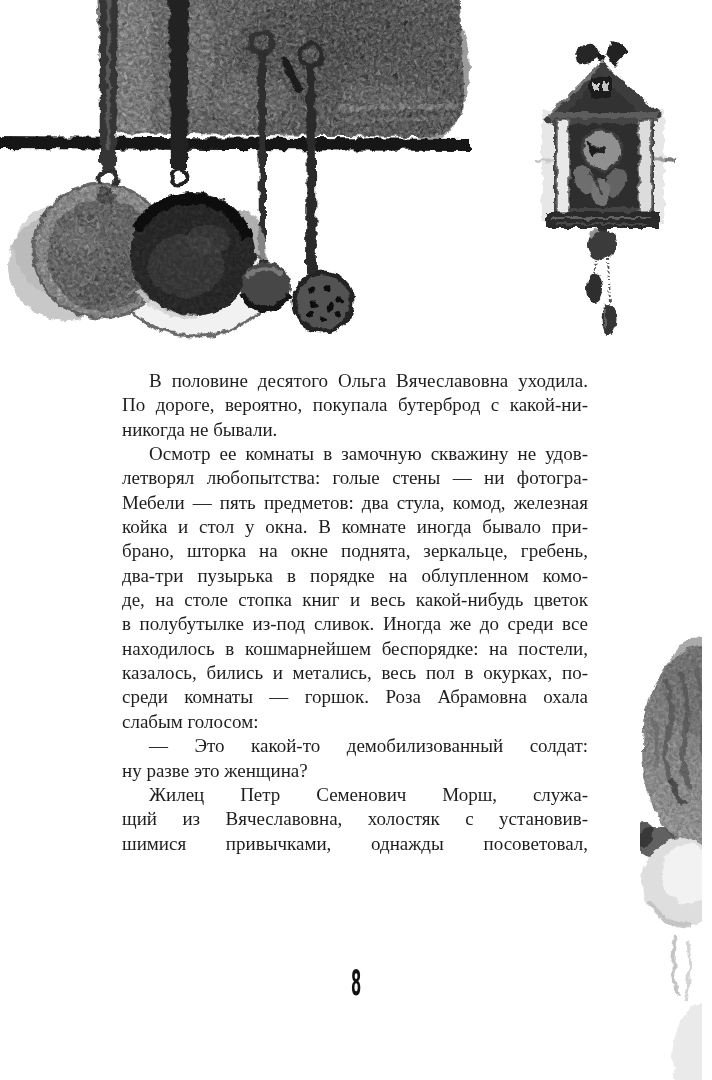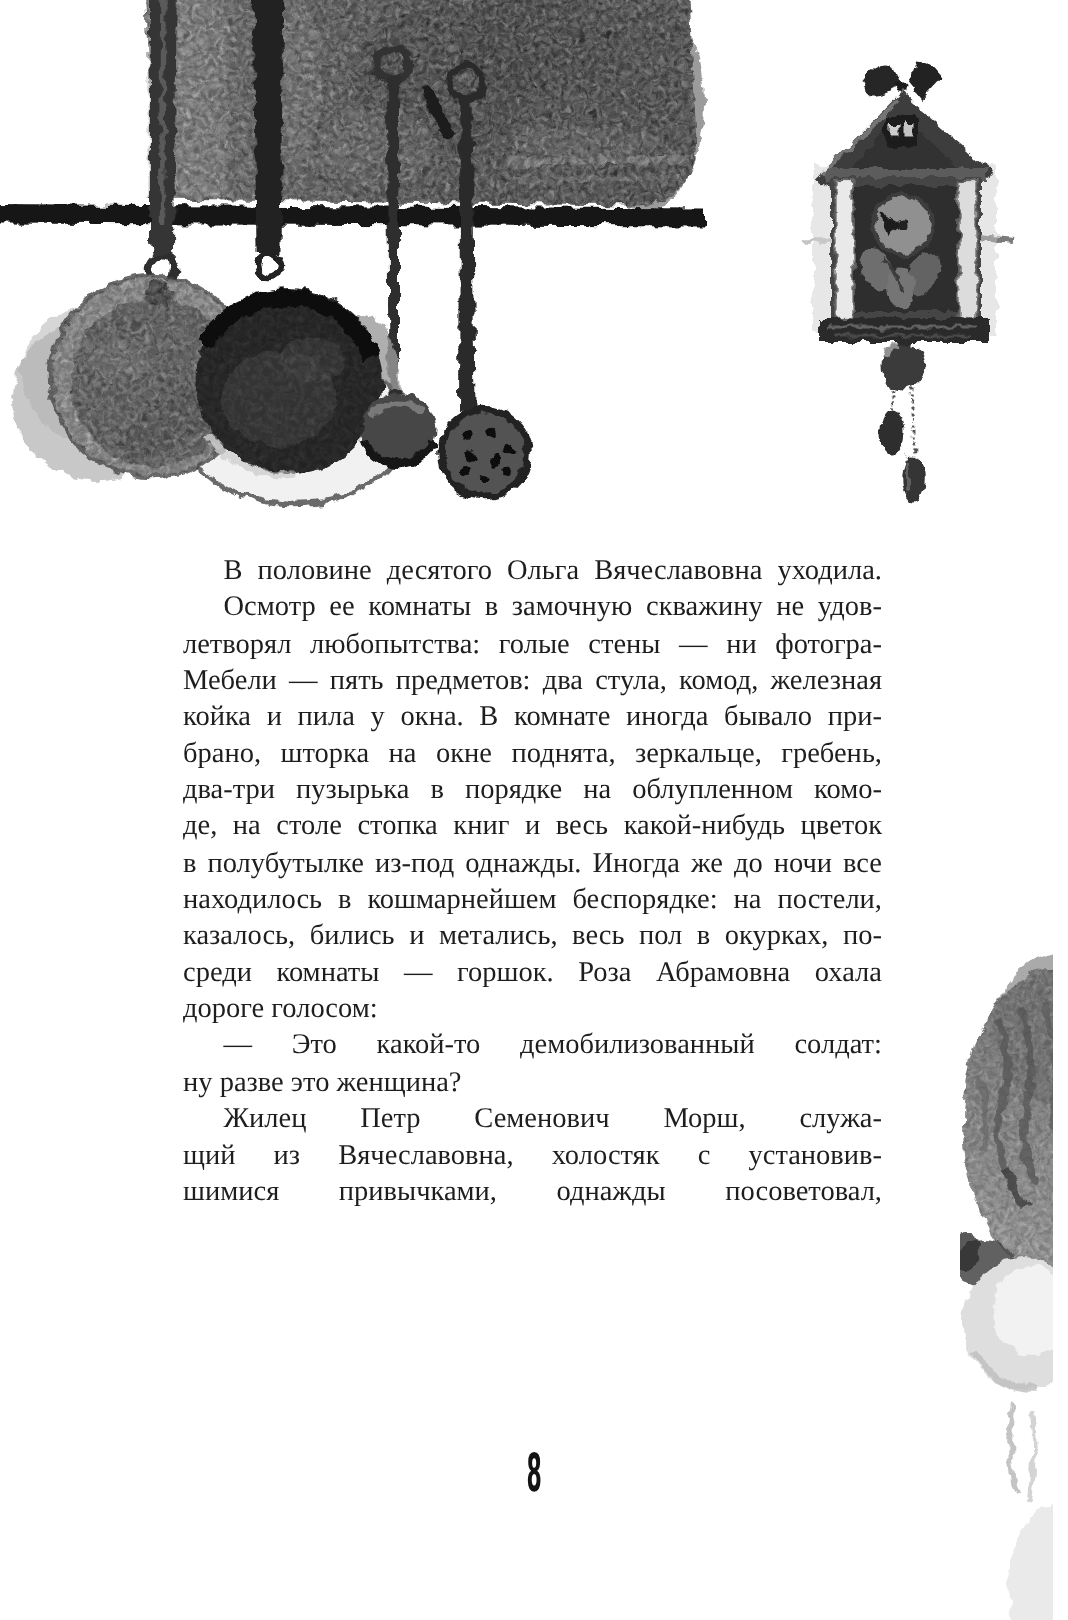--- a/index.html
+++ b/index.html
@@ -214,32 +214,34 @@
       <ellipse cx="48" cy="246" rx="26" ry="30" fill="#f2f2f2"></ellipse>
       <path d="M10,272 A42,44 0 0 0 50,298" stroke="#bdbdbd" stroke-width="5" fill="none" opacity="0.8"></path>
       <path d="M36,308 q-6,34 2,58" stroke="#b5b5b5" stroke-width="4" fill="none" opacity="0.8"></path>
       <path d="M48,312 q4,36 -2,62" stroke="#c2c2c2" stroke-width="3" fill="none" opacity="0.7"></path>
       <ellipse cx="74" cy="430" rx="42" ry="60" fill="#e8e8e8" opacity="0.9"></ellipse>
     </g>
   </svg>
 
   <div class="text-block">
       <div class="line first">В половине десятого Ольга Вячеславовна уходила.</div>
+      <div class="line">По дороге, вероятно, покупала бутерброд с какой-ни-</div>
+      <div class="line last">никогда не бывали.</div>
       <div class="line first">Осмотр ее комнаты в замочную скважину не удов-</div>
       <div class="line">летворял любопытства: голые стены — ни фотогра-</div>
       <div class="line">Мебели — пять предметов: два стула, комод, железная</div>
-      <div class="line">койка и пила у окна. В комнате иногда бывало при-</div>
+      <div class="line">койка и стол у окна. В комнате иногда бывало при-</div>
       <div class="line">брано, шторка на окне поднята, зеркальце, гребень,</div>
       <div class="line">два-три пузырька в порядке на облупленном комо-</div>
       <div class="line">де, на столе стопка книг и весь какой-нибудь цветок</div>
-      <div class="line">в полубутылке из-под однажды. Иногда же до ночи все</div>
+      <div class="line">в полубутылке из-под сливок. Иногда же до среди все</div>
       <div class="line">находилось в кошмарнейшем беспорядке: на постели,</div>
       <div class="line">казалось, бились и метались, весь пол в окурках, по-</div>
       <div class="line">среди комнаты — горшок. Роза Абрамовна охала</div>
-      <div class="line last">дороге голосом:</div>
+      <div class="line last">слабым голосом:</div>
       <div class="line first">— Это какой-то демобилизованный солдат:</div>
       <div class="line last">ну разве это женщина?</div>
       <div class="line first">Жилец Петр Семенович Морш, служа-</div>
       <div class="line">щий из Вячеславовна, холостяк с установив-</div>
       <div class="line">шимися привычками, однажды посоветовал,</div>
     </div>
 
   <div class="folio">
     <span>8</span>
   </div>

